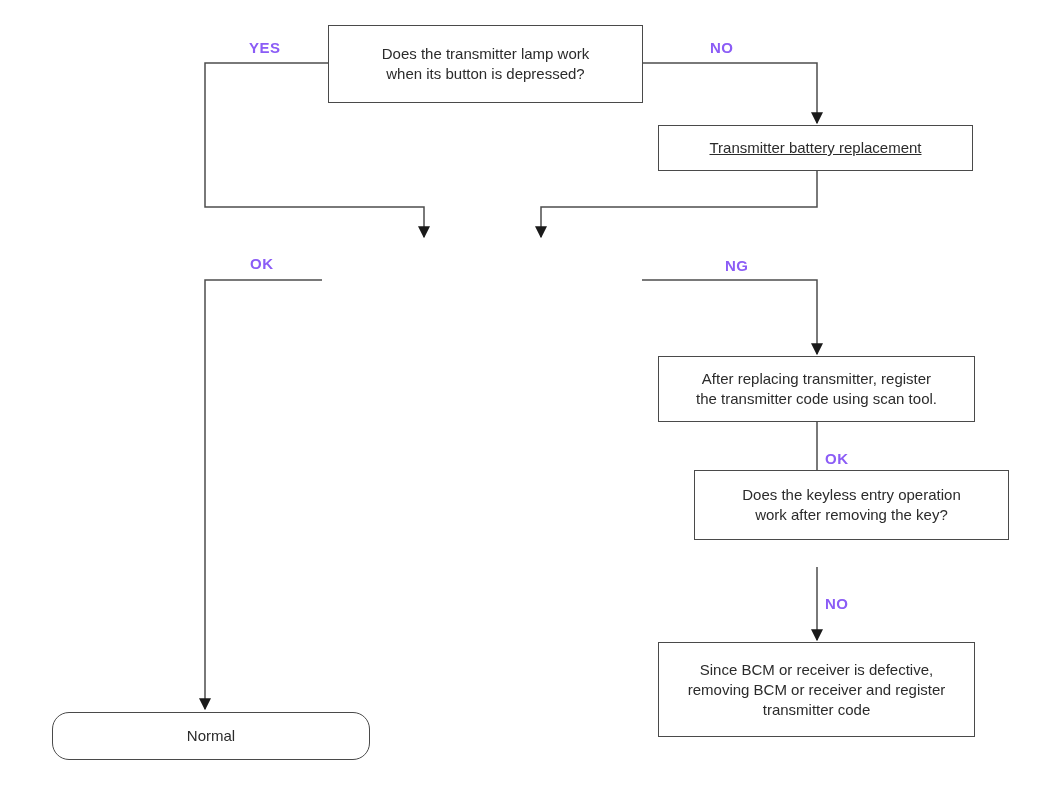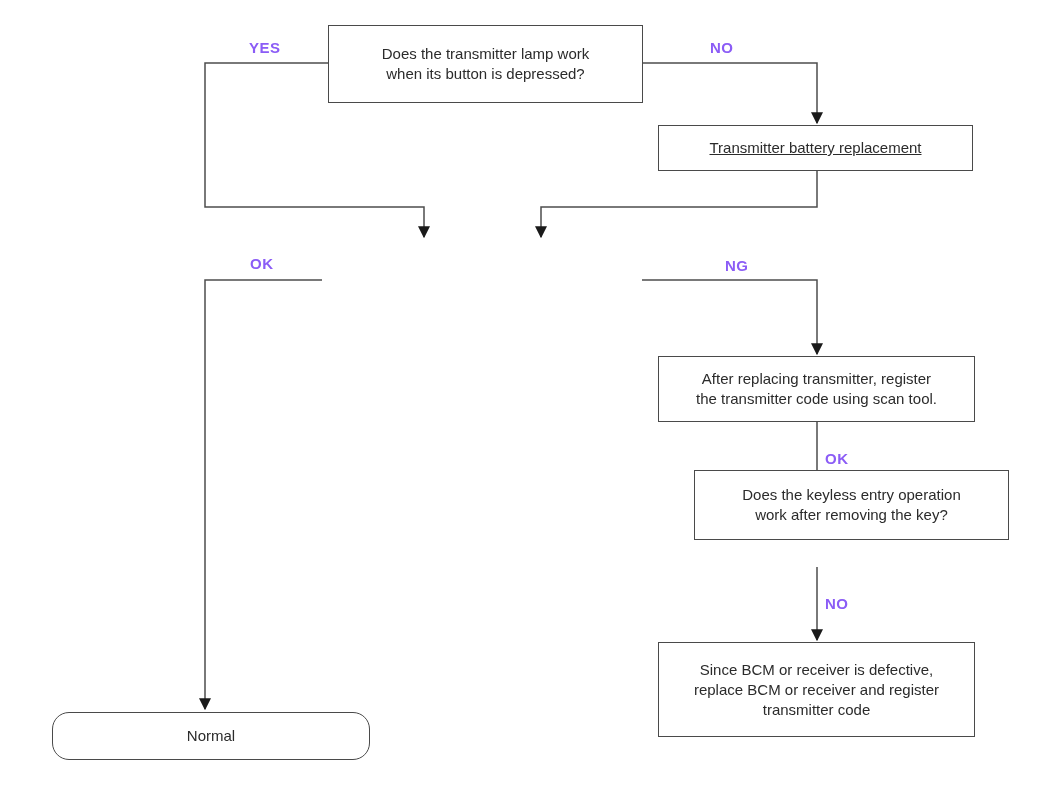--- a/index.html
+++ b/index.html
@@ -75,21 +75,21 @@
   <div class="node" style="left:658px; top:125px; width:315px; height:46px;text-decoration:underline;">Transmitter battery replacement</div>
 
 
   <div class="node" style="left:658px; top:356px; width:317px; height:66px;">After replacing transmitter, register
 the transmitter code using scan tool.</div>
 
   <div class="node" style="left:658px; top:470px; width:315px; height:70px;margin-left:36px;">Does the keyless entry operation
 work after removing the key?</div>
 
   <div class="node" style="left:658px; top:642px; width:317px; height:95px;">Since BCM or receiver is defective,
-replace BCM or receiver and register
+removing BCM or receiver and register
 transmitter code</div>
 
   <div class="node" style="left:52px; top:712px; width:318px; height:48px;border-radius:17px;">Normal</div>
 
   <div class="edge-label" style="left:249px; top:39px;">YES</div>
 
   <div class="edge-label" style="left:710px; top:39px;">NO</div>
 
   <div class="edge-label" style="left:250px; top:255px;">OK</div>
 

